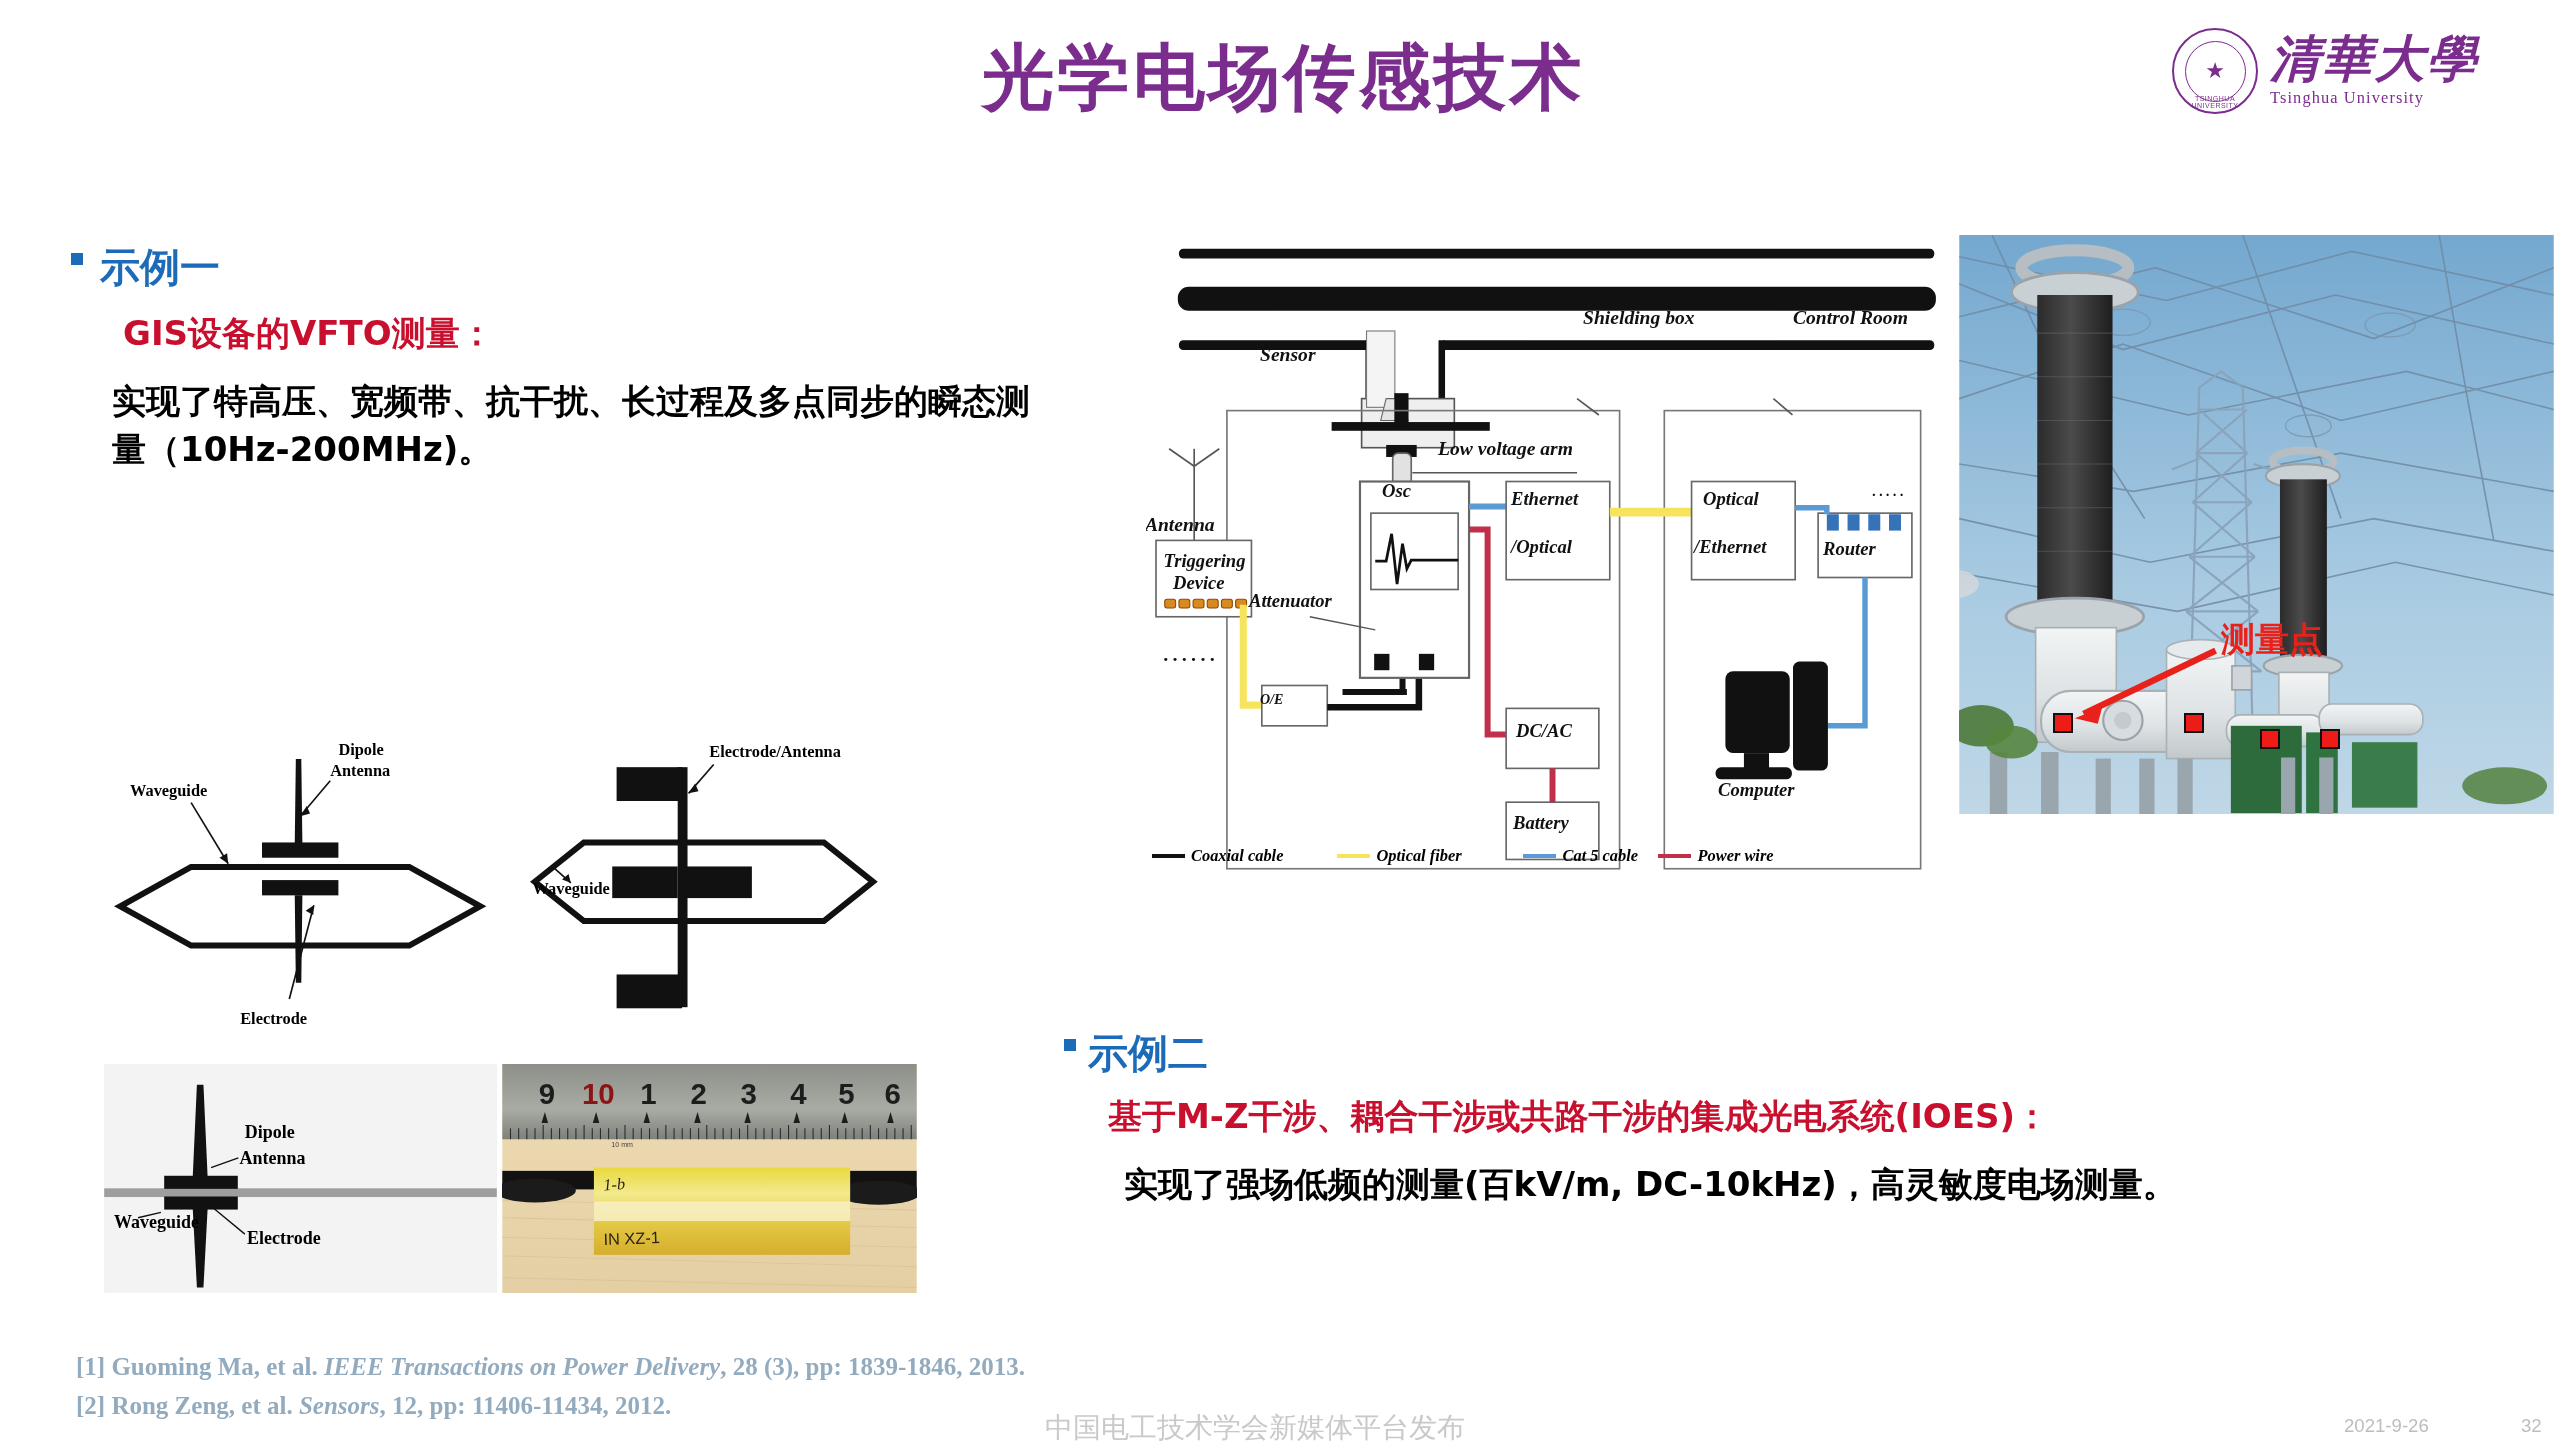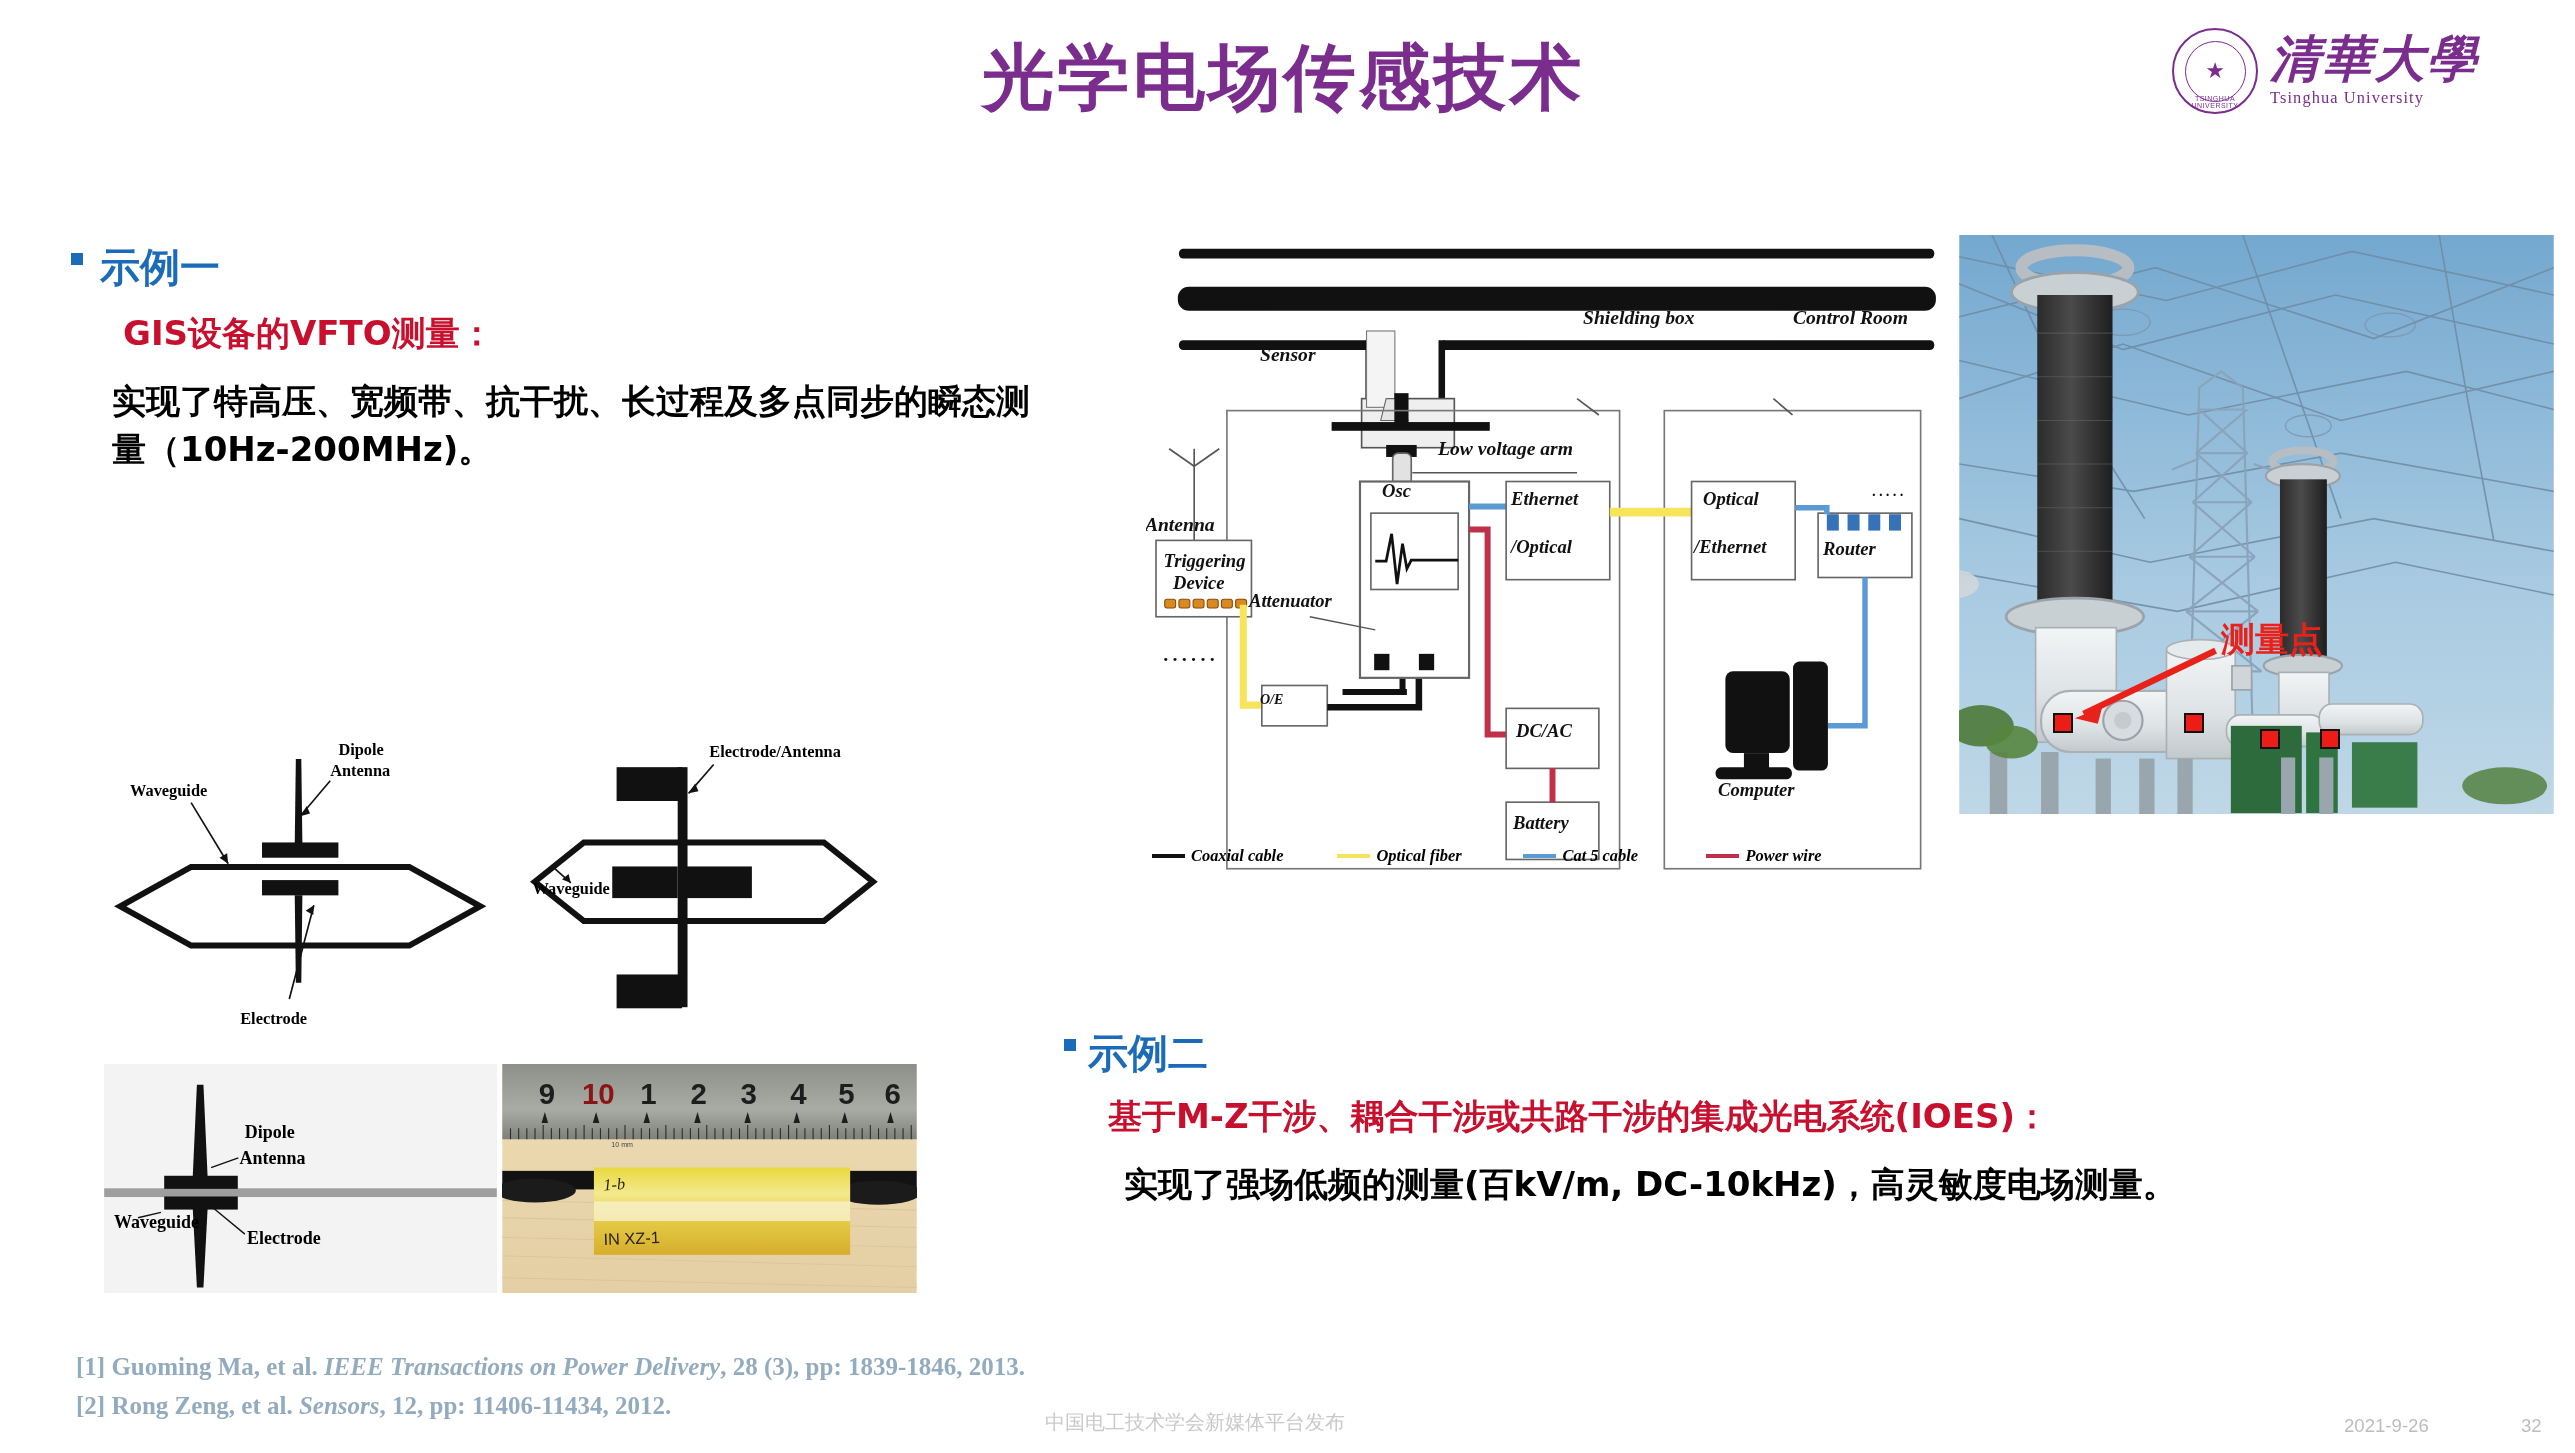--- a/index.html
+++ b/index.html
@@ -68,21 +68,21 @@
   #right-red .red-line{font-size:34px;}
   #right-body .black-line{font-size:34px;}
 
   
   #refs{left:76px;top:1348px;width:1419px;color:#93ABBF;
       font-family:"Liberation Serif","DejaVu Serif",serif;font-size:25px;
       font-weight:bold;line-height:1.55;}
   #refs .it{font-style:italic;}
 
   
-  #footer-note{left:1045px;top:1409px;color:#C9C9C9;font-size:20px;
+  #footer-note{left:1045px;top:1409px;color:#C9C9C9;font-size:28px;
       font-family:"DejaVu Sans","Liberation Sans",sans-serif;}
   #footer-date{left:2344px;top:1415px;color:#BDBDBD;font-size:18.6px;}
   #footer-page{left:2521px;top:1415px;color:#BDBDBD;font-size:18.6px;}
   .slbl{position:absolute;font-family:"Liberation Serif","DejaVu Serif",serif;
         font-weight:bold;font-style:italic;color:#111;white-space:nowrap;}
   .leg{position:absolute;display:flex;align-items:center;gap:6.5px;
        font-family:"Liberation Serif","DejaVu Serif",serif;font-weight:bold;font-style:italic;
        font-size:16.4px;white-space:nowrap;}
   .leg .sw{width:33px;height:4.9px;display:inline-block;}
 </style>
@@ -437,21 +437,21 @@
     <span>Coaxial cable</span>
   </div>
   <div class="leg" style="left:191px;top:611px;">
     <span class="sw" style="background:#F5E45C;"></span>
     <span>Optical fiber</span>
   </div>
   <div class="leg" style="left:377px;top:611px;">
     <span class="sw" style="background:#5B9BD5;"></span>
     <span>Cat 5 cable</span>
   </div>
-  <div class="leg" style="left:560px;top:611px;justify-content:flex-end;">
+  <div class="leg" style="left:512px;top:611px;justify-content:flex-end;">
     <span class="sw" style="background:#C0304A;"></span>
     <span>Power wire</span>
   </div>
 </div>
 
 <div class="abs" id="substation">
   <svg width="595" height="649" viewBox="0 0 1090 1190">
     <defs>
       <linearGradient id="skyg" x1="0" y1="0" x2="0" y2="1">
         <stop offset="0%" stop-color="#74a8cf"></stop>

